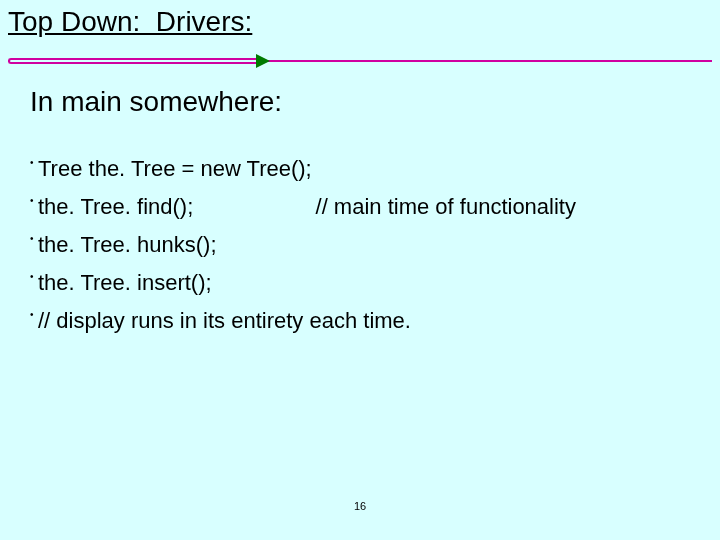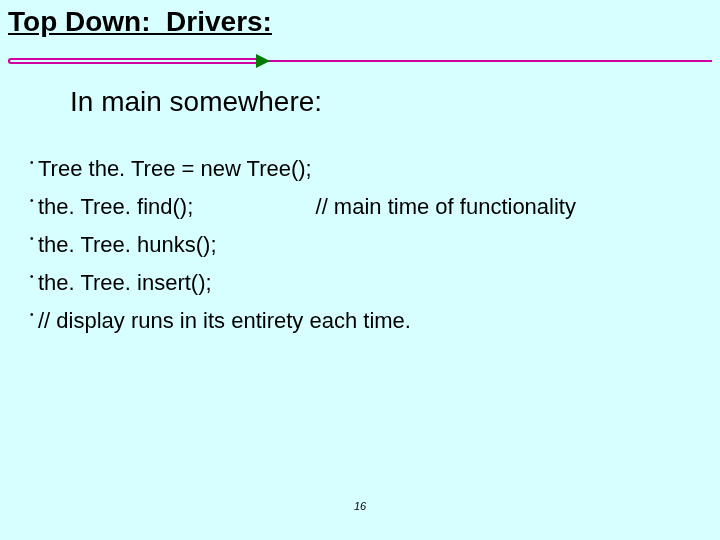--- a/index.html
+++ b/index.html
@@ -18,21 +18,21 @@
     height: 540px;
     box-sizing: border-box;
   }
   .title-wrap {
     position: absolute;
     left: 8px;
     top: 6px;
   }
   .title {
     font-size: 28px;
-    font-weight: 700;
+    font-weight: 400;
     text-decoration: underline;
     white-space: pre;
   }
   .rule {
     position: absolute;
     left: 8px;
     top: 54px;
     width: 704px;
     height: 14px;
   }
@@ -67,21 +67,20 @@
     border-top: 7px solid transparent;
     border-bottom: 7px solid transparent;
     border-left: 14px solid #007a00;
   }
   .subhead {
     position: absolute;
     left: 30px;
     top: 86px;
     font-size: 28px;
     font-weight: 400;
-    margin-left: 40px;
   }
   .body {
     position: absolute;
     left: 30px;
     top: 146px;
     width: 650px;
   }
   .bullet-row {
     display: flex;
     align-items: flex-start;
@@ -103,21 +102,20 @@
     margin-top: 8px;
   }
   .pagenum {
     position: absolute;
     left: 0;
     width: 720px;
     bottom: 28px;
     text-align: center;
     font-size: 11px;
     color: #000;
-    font-style: italic;
   }
 </style>
 </head>
 <body>
 
 <div class="slide">
 
   <div class="title-wrap">
     <span class="title">Top Down:  Drivers:</span>
   </div>

